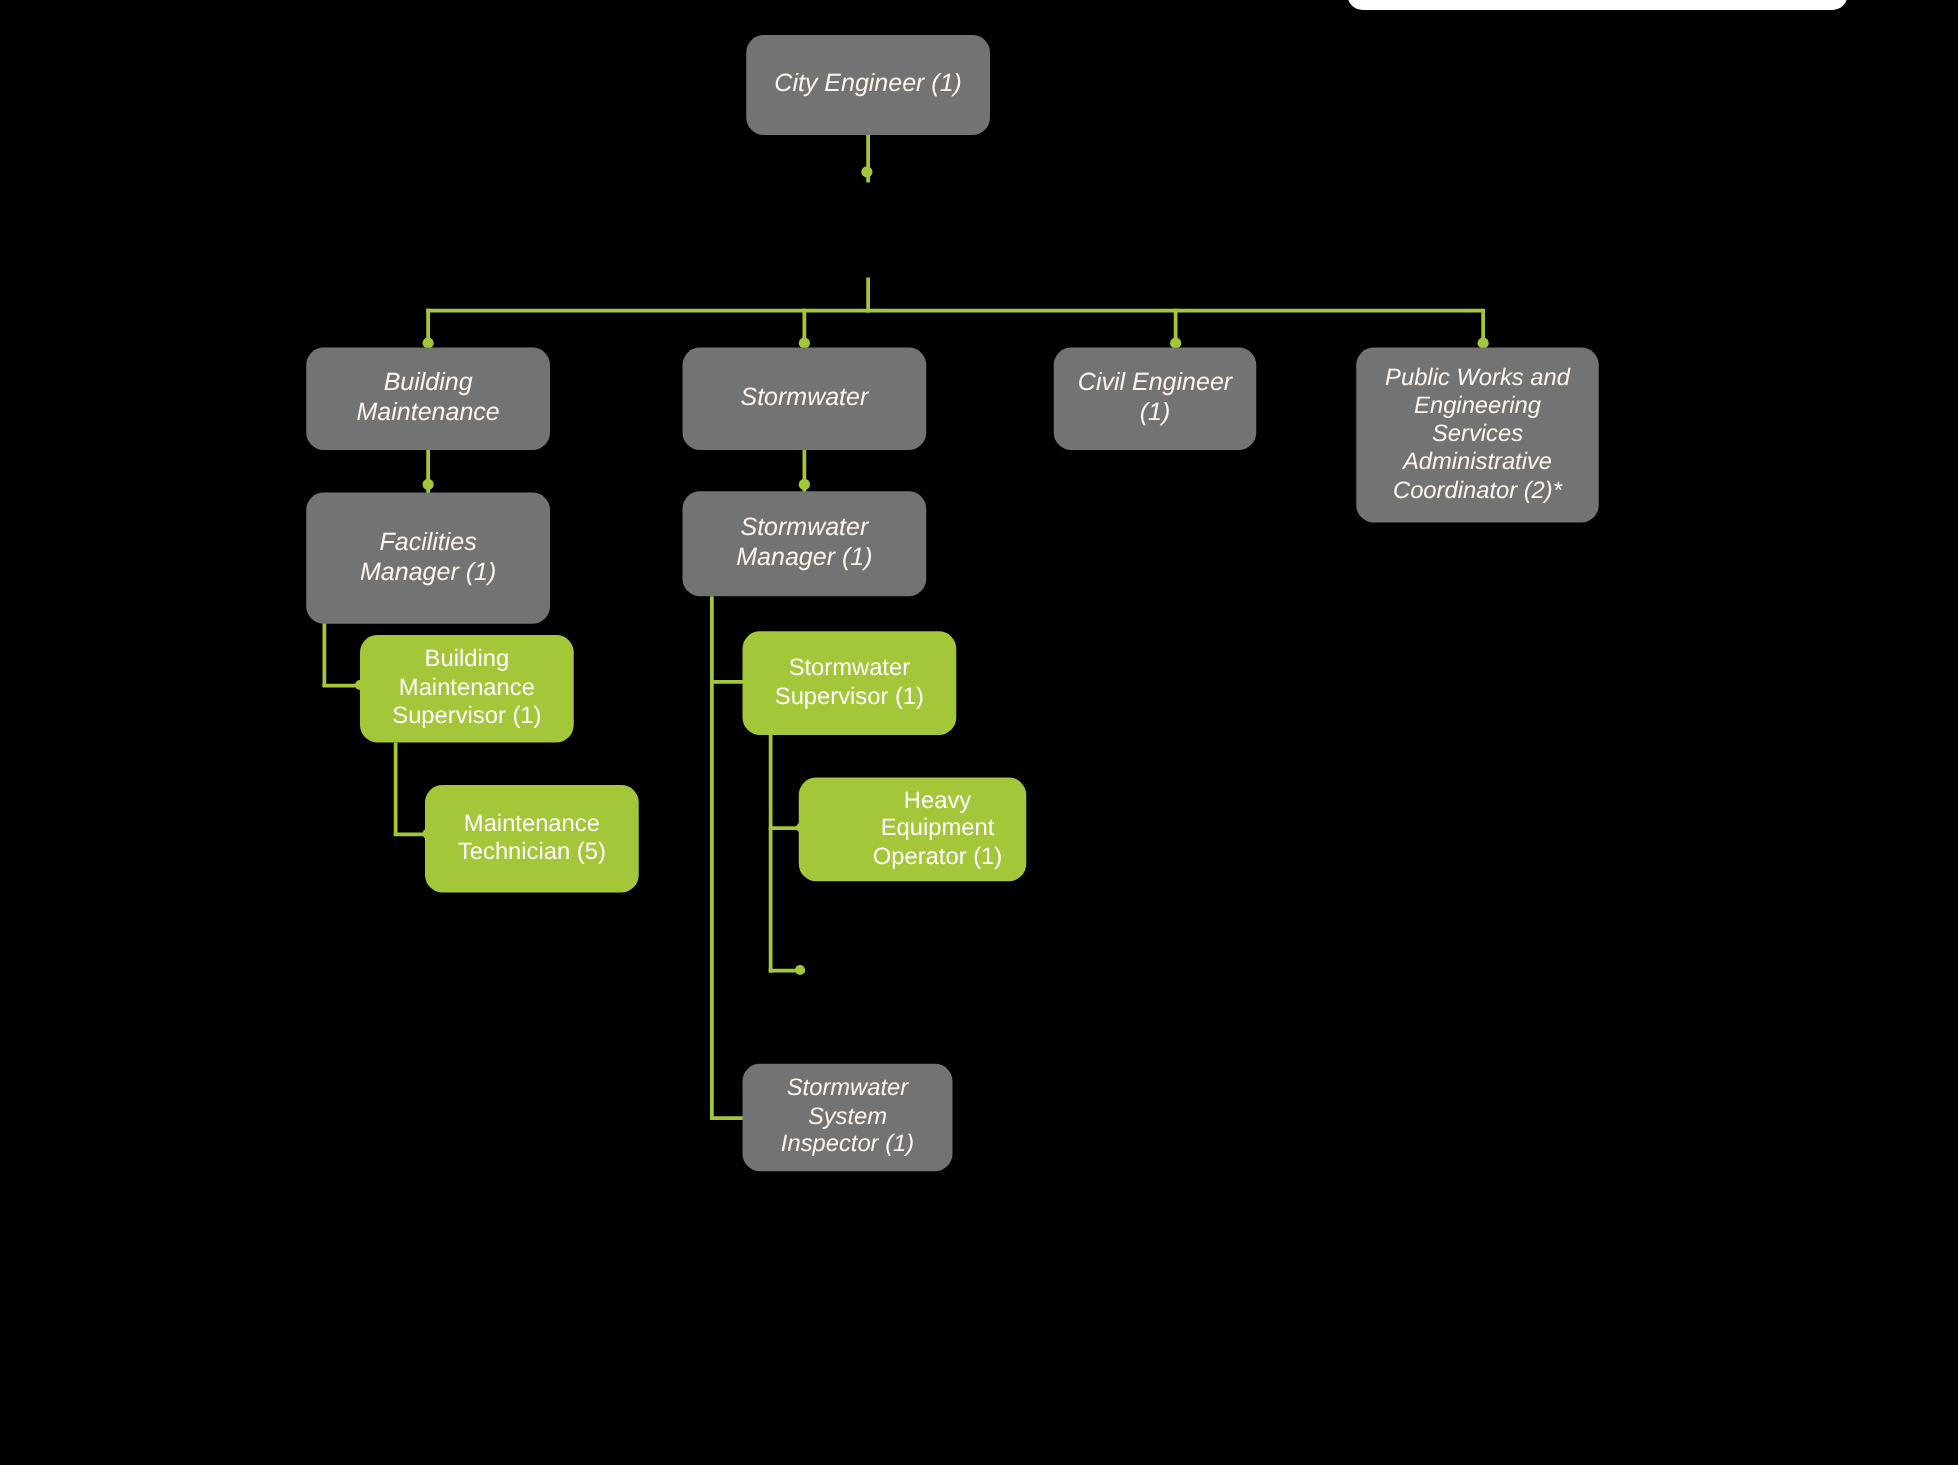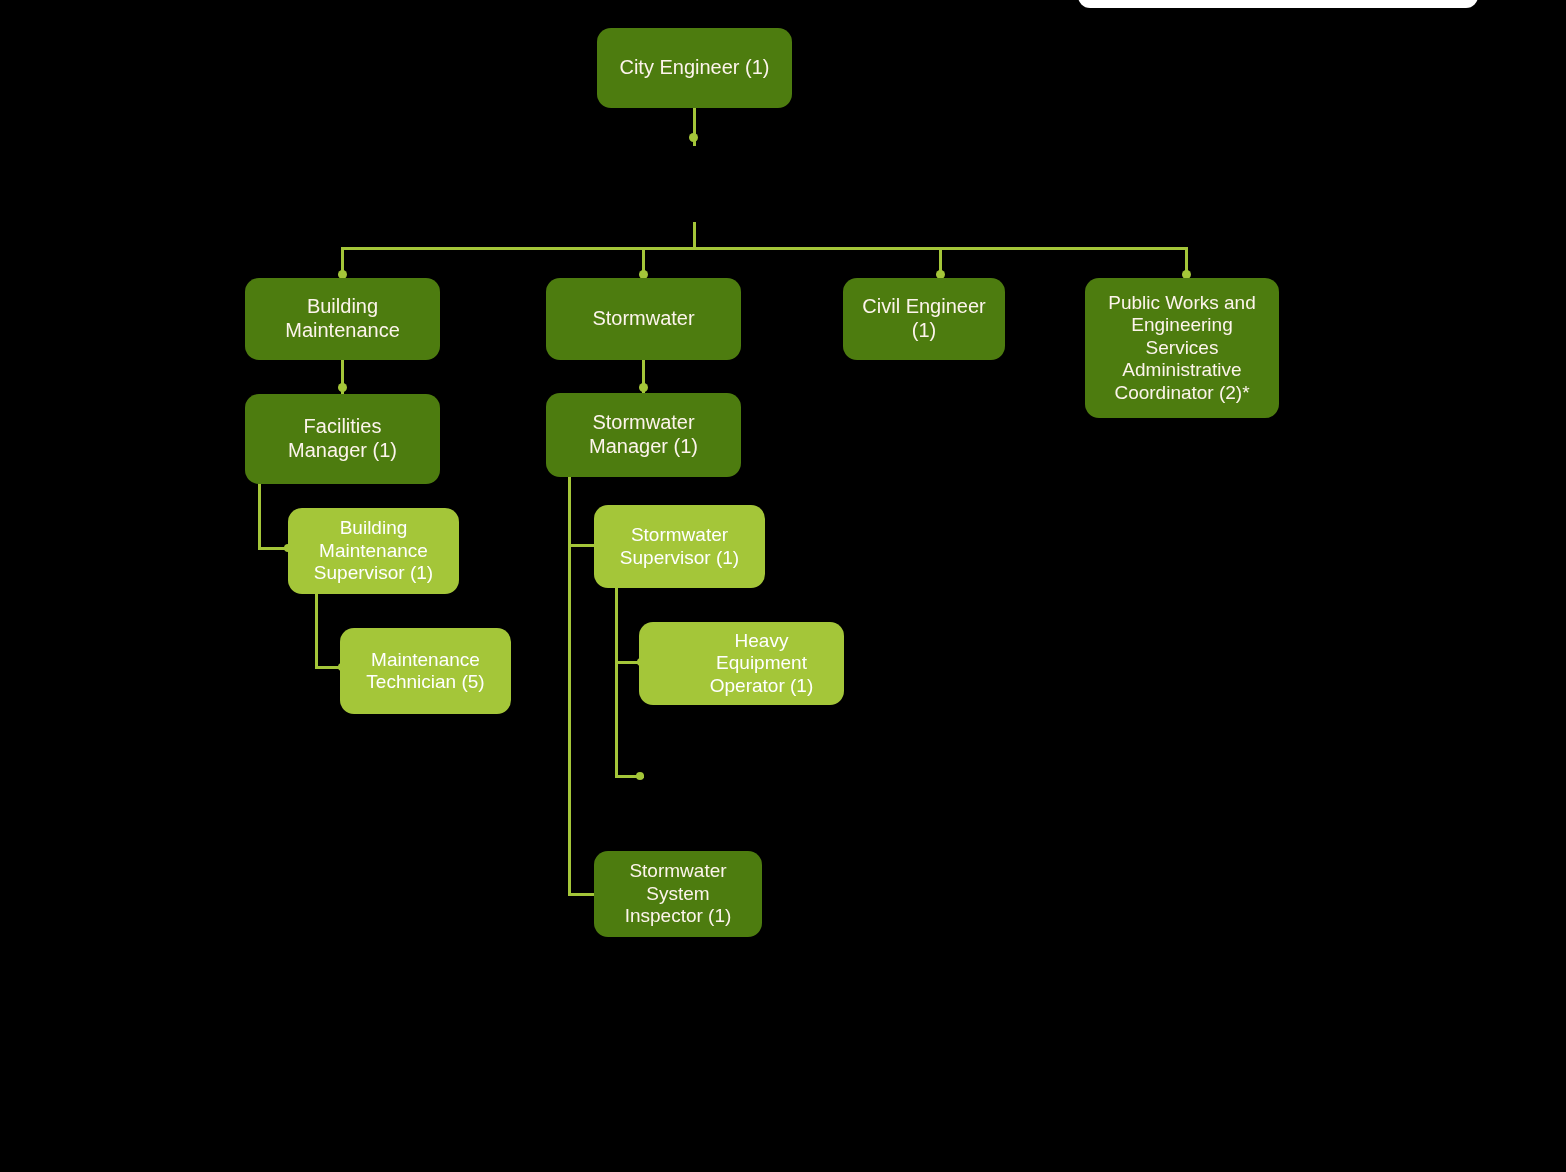--- a/index.html
+++ b/index.html
@@ -23,21 +23,21 @@
     align-items: center;
     justify-content: center;
     text-align: center;
     border-radius: 14px;
     color: #fdf4ec;
     line-height: 1.18;
     padding: 4px 8px;
     white-space: pre-line;
     -webkit-font-smoothing: antialiased;
   }
-  .node.orange { background: #4d7c0f; }
+  .node.orange { background: #737373; font-style: italic; }
   .node.green  { background: #a4c639; color: #ffffff; }
 
   .conn {
     position: absolute;
     background: #a4c639;
   }
   .conn.v { width: 3px; }
   .conn.h { height: 3px; }
 
   .dot {
@@ -124,37 +124,37 @@
   <div class="node orange" style="left:546px; top:278px; width:195px; height:82px; font-size:20px;">Stormwater</div>
 
   <div class="node orange" style="left:843px; top:278px; width:162px; height:82px; font-size:20px;">Civil Engineer (1)</div>
 
   <div class="node orange" style="left:1085px; top:278px; width:194px; height:140px; font-size:19px;">Public Works and
 Engineering
 Services
 Administrative
 Coordinator (2)*</div>
 
-  <div class="node orange" style="left:245px; top:394px; width:195px; height:90px; font-size:20px;">Facilities
+  <div class="node orange" style="left:245px; top:394px; width:195px; height:105px; font-size:20px;">Facilities
 Manager (1)</div>
 
   <div class="node orange" style="left:546px; top:393px; width:195px; height:84px; font-size:20px;">Stormwater
 Manager (1)</div>
 
   <div class="node green" style="left:288px; top:508px; width:171px; height:86px; font-size:19px;">Building
 Maintenance
 Supervisor (1)</div>
 
   <div class="node green" style="left:340px; top:628px; width:171px; height:86px; font-size:19px;">Maintenance
 Technician (5)</div>
 
   <div class="node green" style="left:594px; top:505px; width:171px; height:83px; font-size:19px;">Stormwater
 Supervisor (1)</div>
 
-  <div class="node green" style="left:639px; top:622px; width:205px; height:83px; font-size:19px;padding-left:48px;">Heavy Equipment
+  <div class="node green" style="left:639px; top:622px; width:182px; height:83px; font-size:19px;padding-left:48px;">Heavy Equipment
 Operator (1)</div>
 
 
   <div class="node orange" style="left:594px; top:851px; width:168px; height:86px; font-size:19px;">Stormwater
 System
 Inspector (1)</div>
 
 </div>
 
 </body></html>

